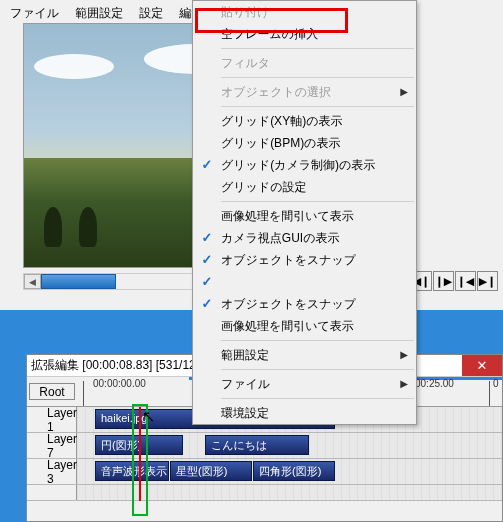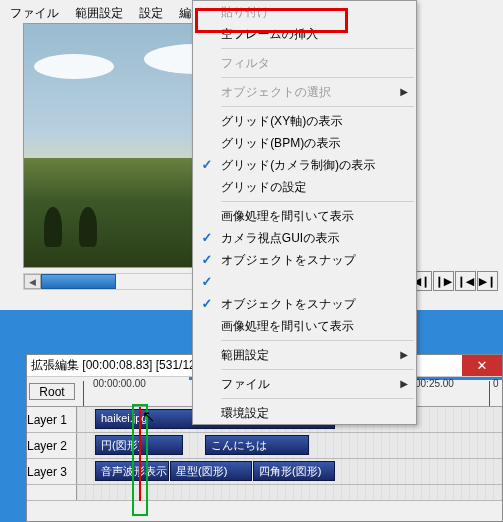--- a/index.html
+++ b/index.html
@@ -34,21 +34,21 @@
   .tl-titlebar{height:22px;background:#fff;border-bottom:1px solid #ccc;display:flex;align-items:center;padding:0 4px;position:relative;}
   .tl-close{position:absolute;right:0;top:0;width:40px;height:21px;background:#c83030;color:#fff;display:flex;align-items:center;justify-content:center;font-size:13px;}
   .tl-header{height:30px;display:flex;border-bottom:1px solid #999;}
   .tl-root{width:46px;border-right:1px solid #999;display:flex;align-items:center;justify-content:center;background:#f0f0f0;border:1px solid #888;margin:6px 2px;}
   .tl-ruler{flex:1;position:relative;background:#f0f0f0;}
   .tl-tick{position:absolute;top:14px;bottom:0;width:1px;background:#999;}
   .tl-tick.major{top:4px;background:#555;}
   .tl-label{position:absolute;top:1px;font-size:10px;color:#333;padding-left:8px;}
   .tl-rangebar{position:absolute;left:112px;right:0;top:0;height:3px;background:#3080e0;}
   .tl-row{height:26px;display:flex;border-bottom:1px solid #b8b8b8;}
-  .tl-layer-label{width:50px;border-right:1px solid #999;display:flex;align-items:center;padding-left:0;background:#f0f0f0;}
+  .tl-layer-label{width:50px;border-right:1px solid #999;display:flex;align-items:center;padding-left:20px;background:#f0f0f0;}
   .tl-track{flex:1;position:relative;background:#e8e8e8;}
   .tl-clip{position:absolute;top:2px;height:20px;background:linear-gradient(#3858a8,#182868);border:1px solid #0a1840;color:#fff;font-size:11px;padding:2px 5px;overflow:hidden;white-space:nowrap;}
   .tl-track::before{content:"";position:absolute;inset:0;background-image:linear-gradient(90deg,#ccc 1px,transparent 1px);background-size:8px 100%;opacity:.35;}
   .playhead{position:absolute;left:112px;top:0;bottom:0;width:2px;background:#e00000;z-index:5;}
   .sel-box{position:absolute;left:105px;top:-3px;width:16px;height:112px;border:2px solid #00b020;z-index:4;}
   .cursor{position:absolute;left:115px;top:52px;z-index:70;font-size:16px;color:#000;pointer-events:none;}
 </style>
 </head>
 <body>
 
@@ -160,21 +160,21 @@
     <div class="playhead"></div>
     <div class="sel-box"></div>
 
     <div class="tl-row">
       <div class="tl-layer-label">Layer 1</div>
       <div class="tl-track">
         <div class="tl-clip" style="left:18px;width:240px">haikei.jpg</div>
       </div>
     </div>
     <div class="tl-row">
-      <div class="tl-layer-label">Layer 2</div>
+      <div class="tl-layer-label">Layer 7</div>
       <div class="tl-track">
         <div class="tl-clip" style="left:18px;width:88px">円(図形)</div>
         <div class="tl-clip" style="left:128px;width:104px">こんにちは</div>
       </div>
     </div>
     <div class="tl-row">
       <div class="tl-layer-label">Layer 3</div>
       <div class="tl-track">
         <div class="tl-clip" style="left:18px;width:74px">音声波形表示</div>
         <div class="tl-clip" style="left:93px;width:82px">星型(図形)</div>

